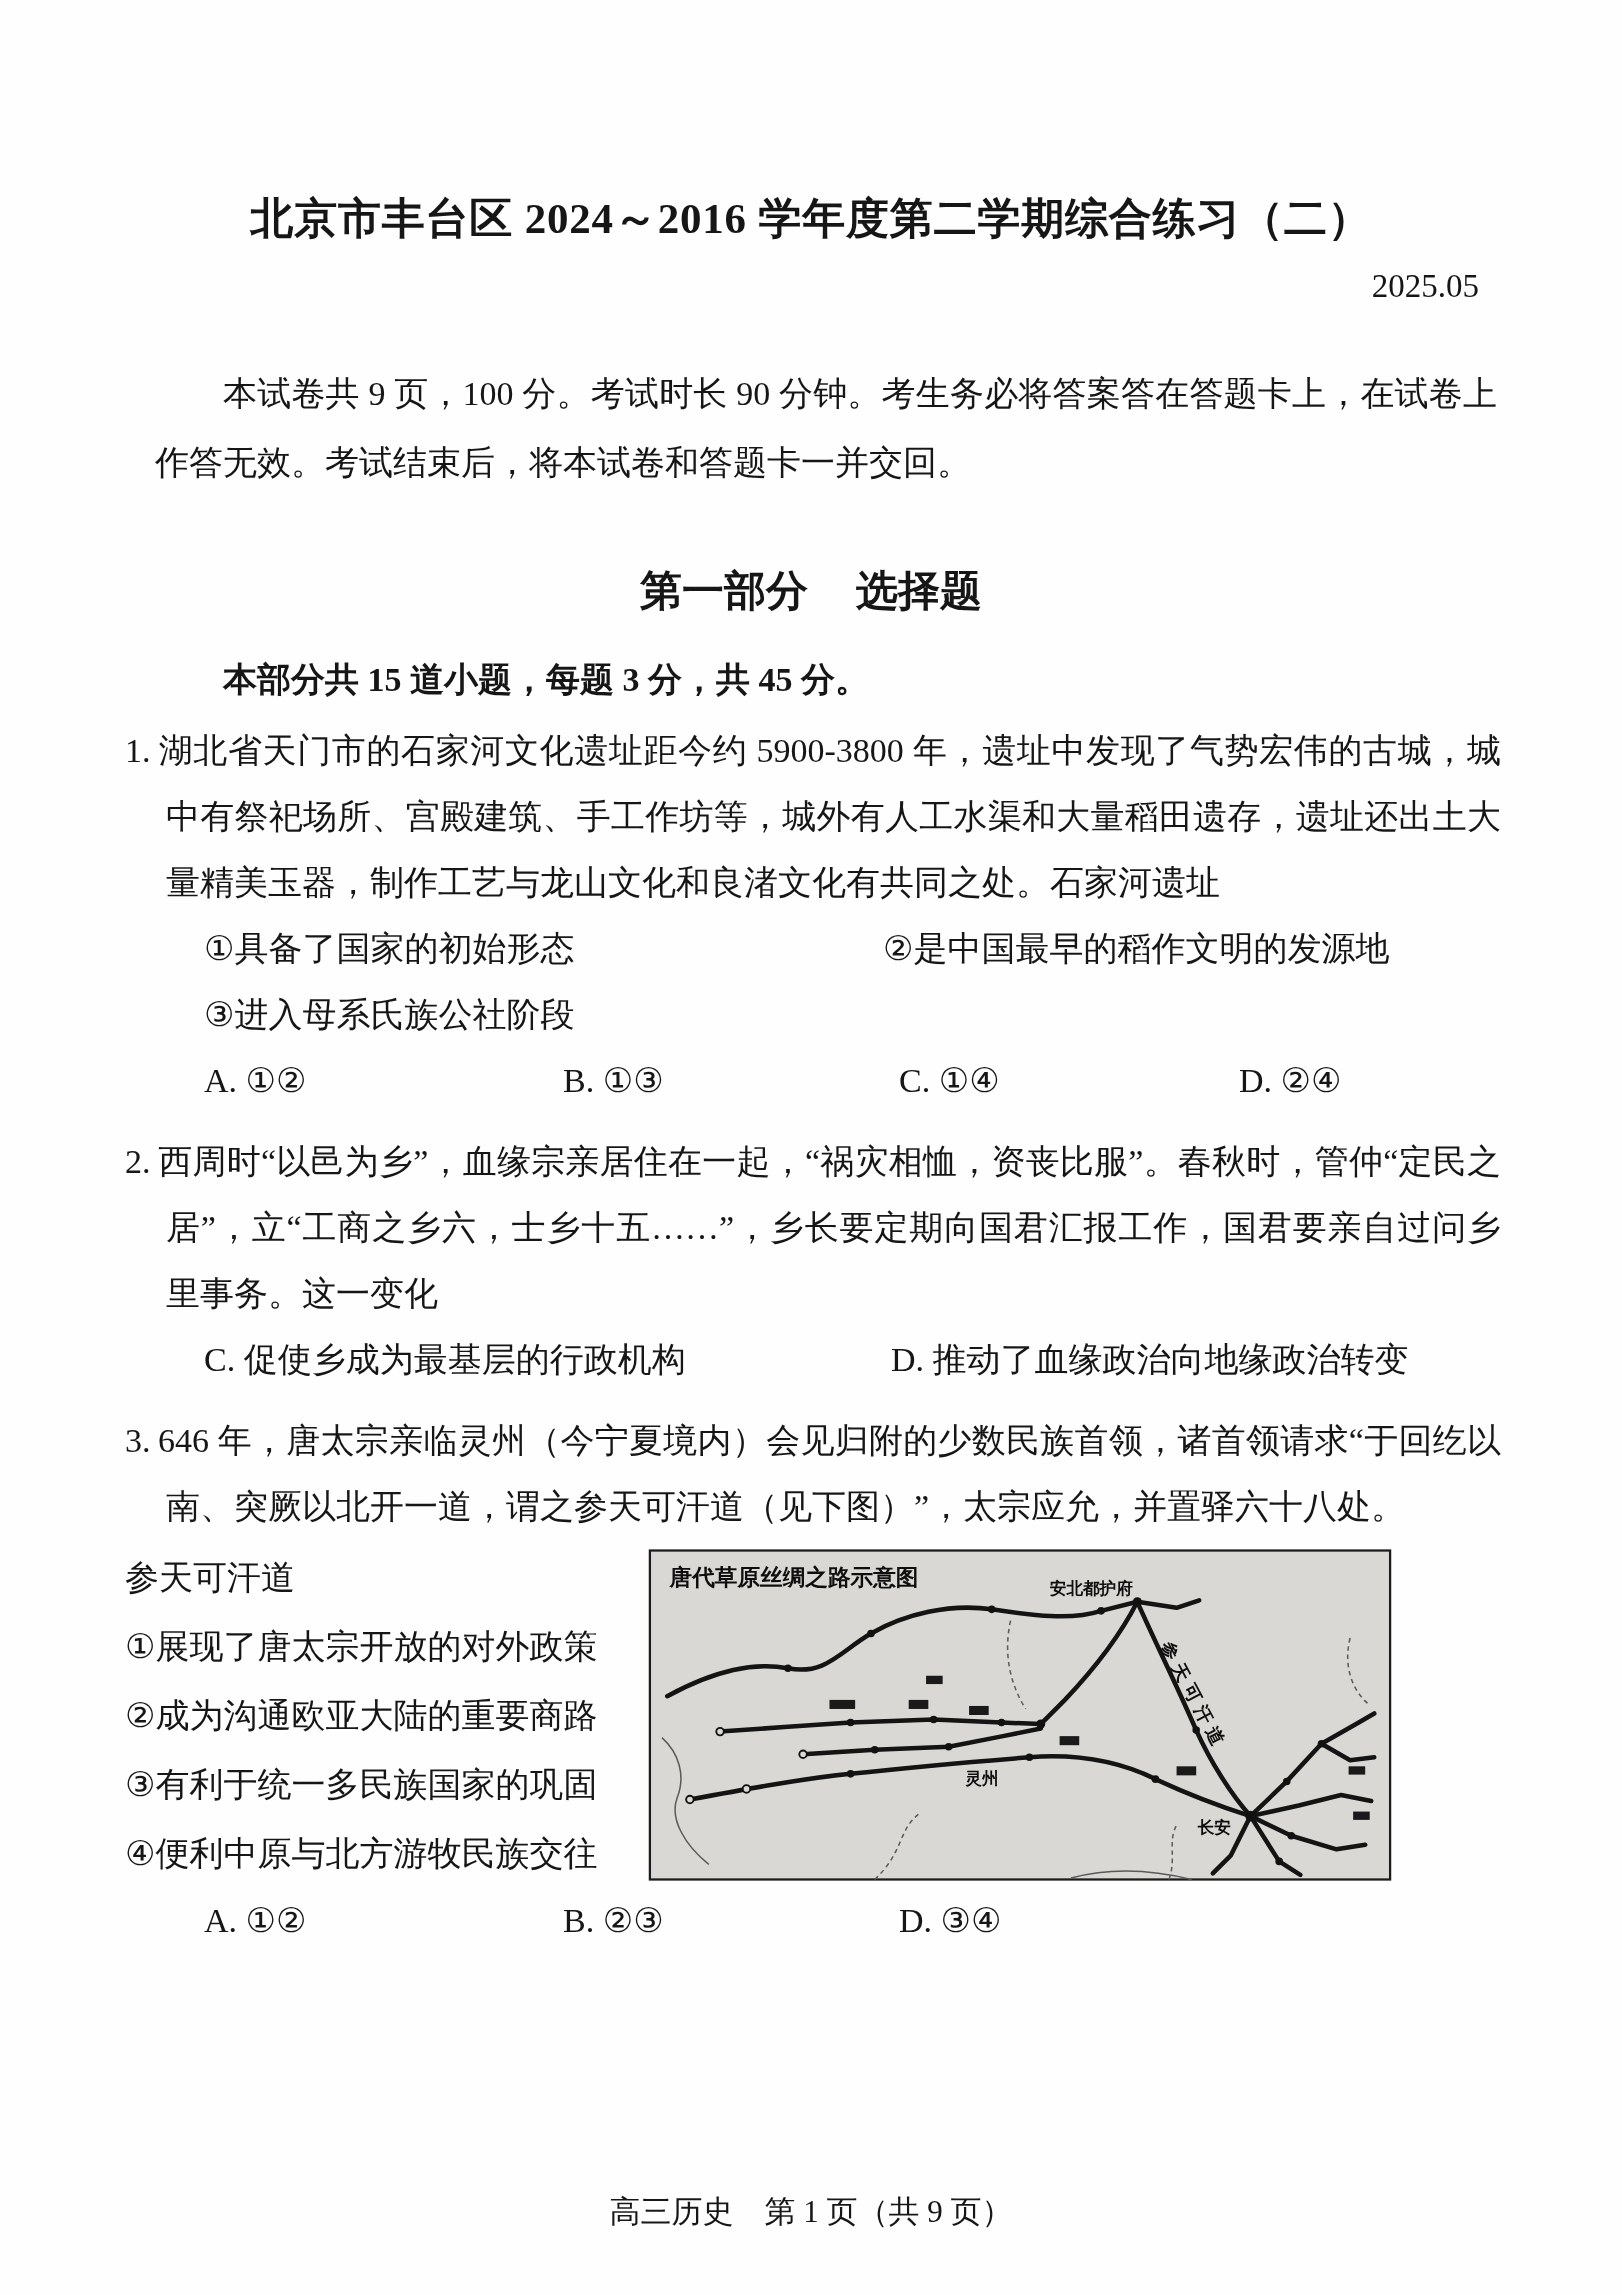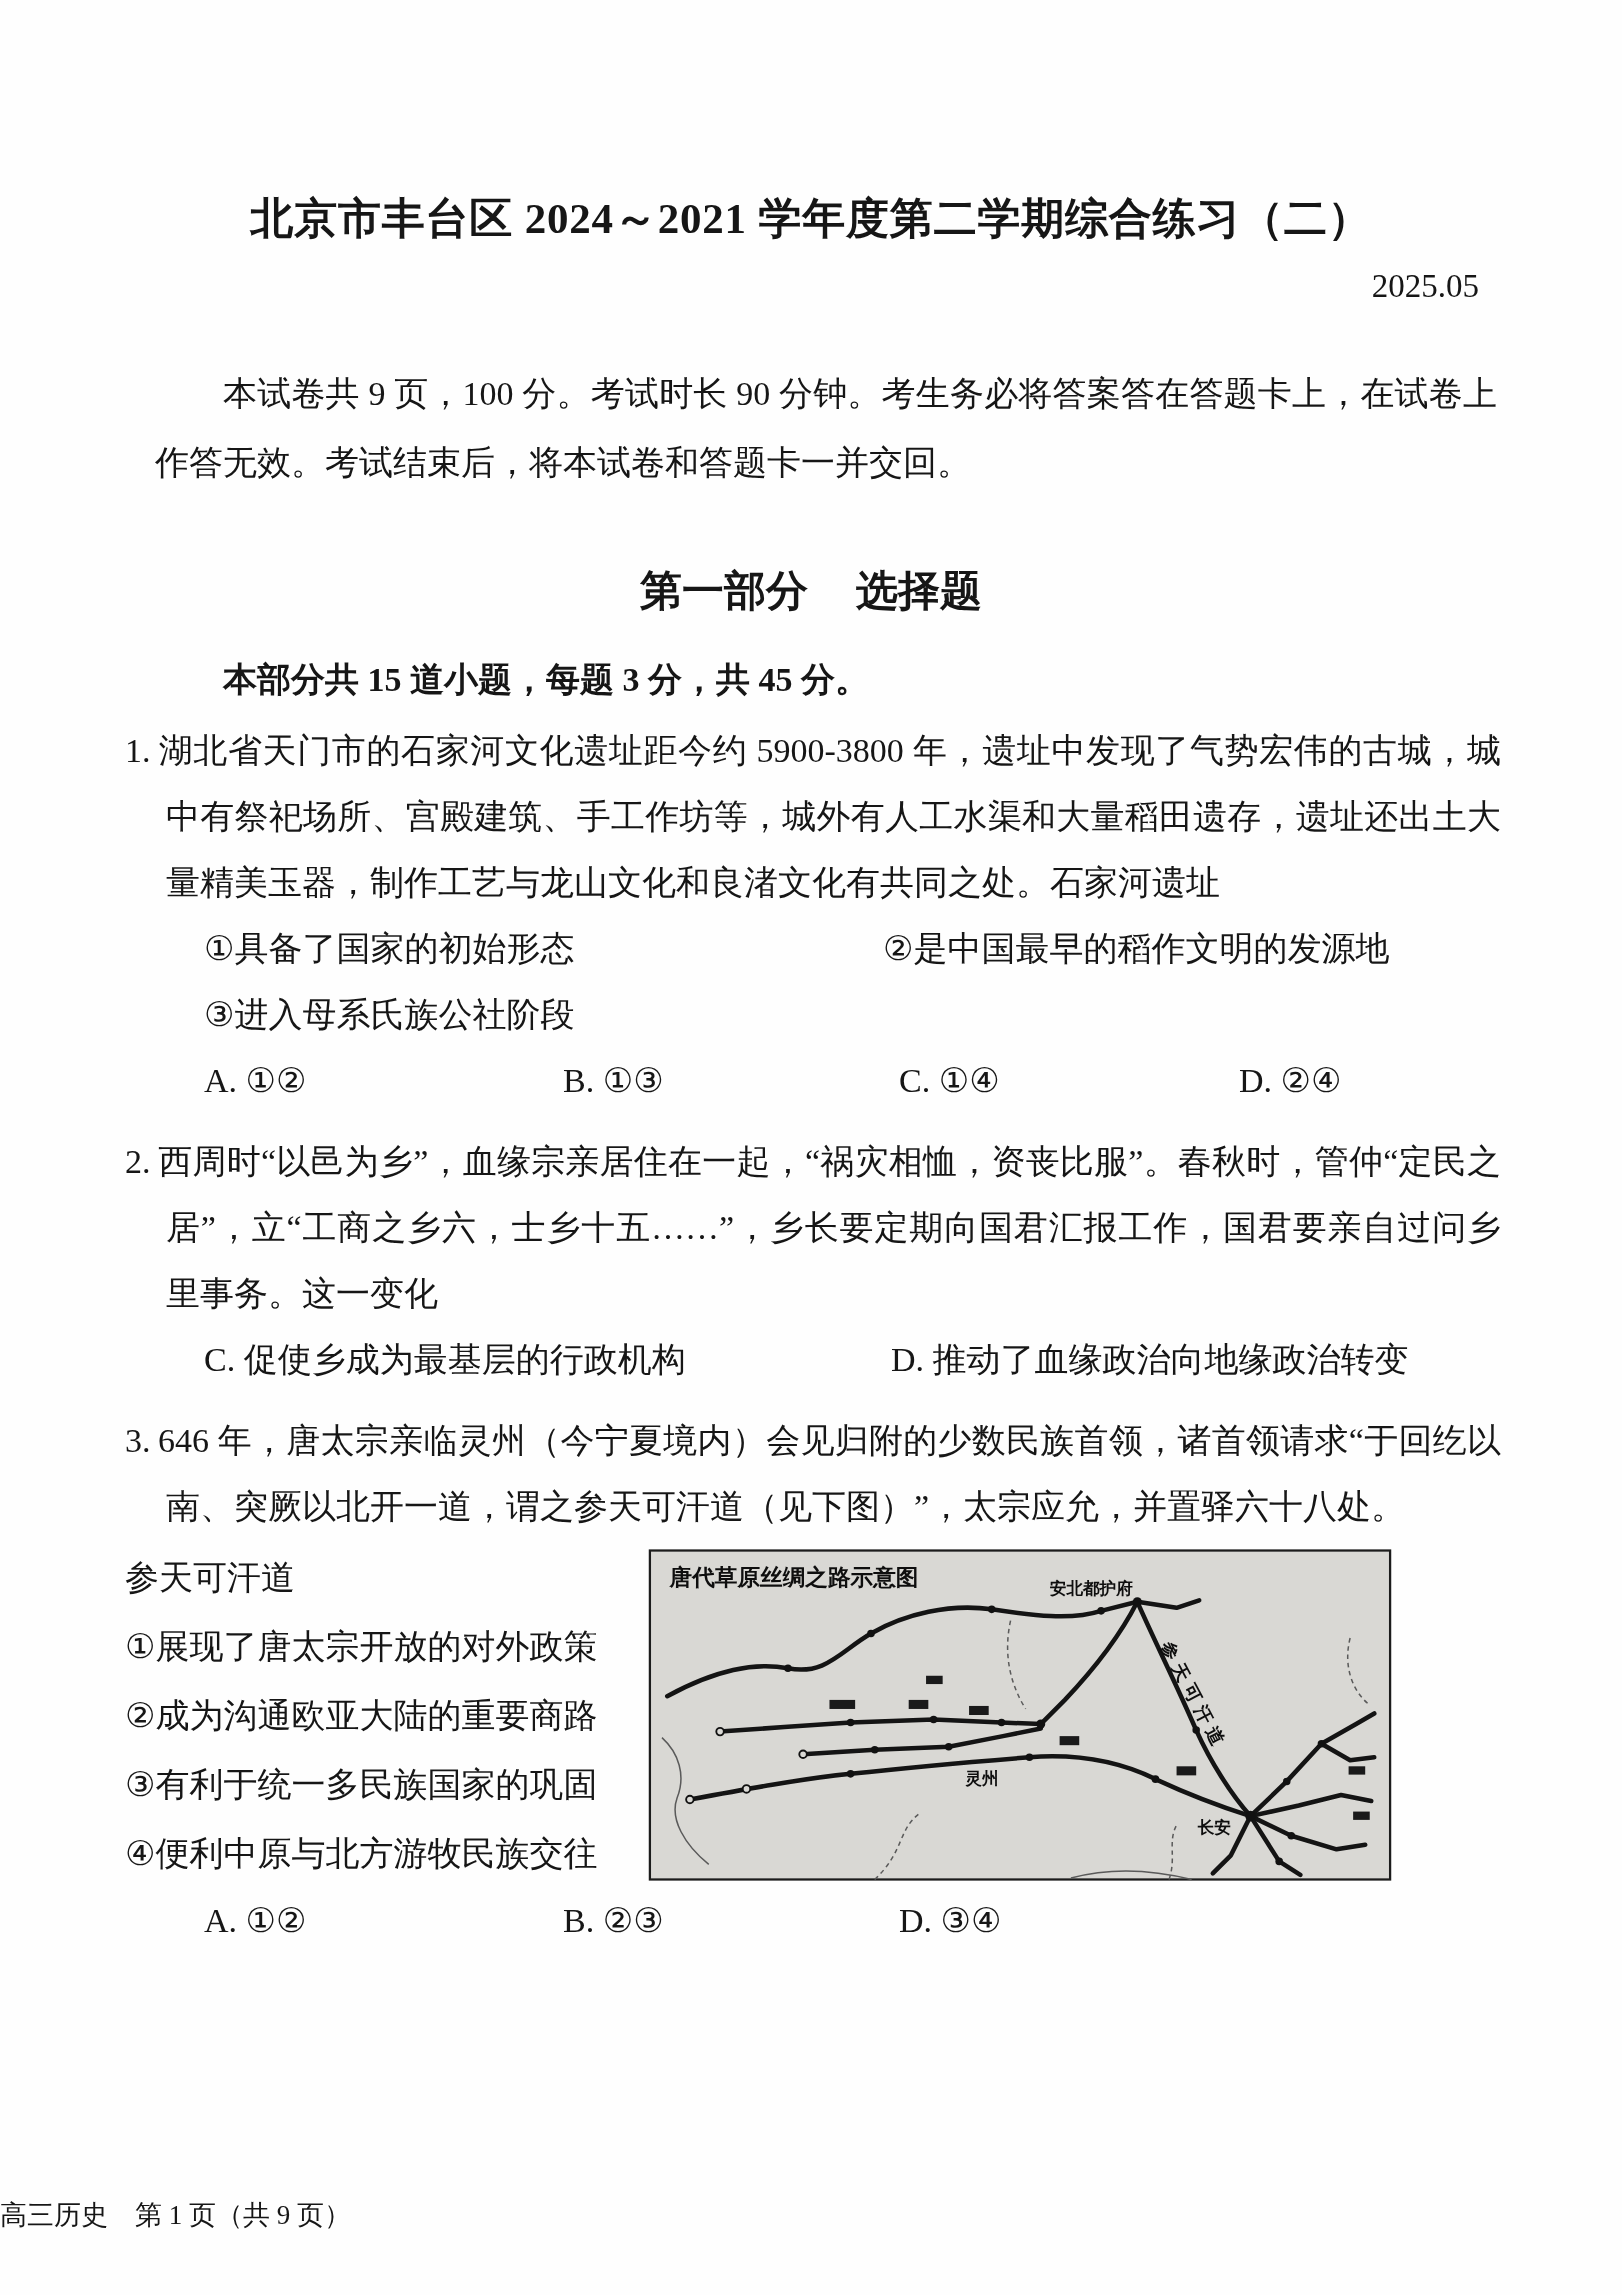--- a/index.html
+++ b/index.html
@@ -66,31 +66,31 @@
   .q3-body { display:flex; margin-top:3px; }
   .q3-left { flex:1; }
   .q3-left div { line-height:69px; }
   .q3-map {
     width:853px; height:332px; flex-shrink:0;
     margin-left:4.5px; margin-top:6px;
   }
   .page-footer {
     position:absolute;
     bottom:62px; left:0; width:100%;
-    text-align:left;
-    font-size:27px;
+    text-align:center;
+    font-size:31px;
   }
   svg text { user-select:none; }
 </style>
 </head>
 <body>
 
 <div class="page">
 
-  <div class="exam-title">北京市丰台区 2024～2021 学年度第二学期综合练习（二）</div>
+  <div class="exam-title">北京市丰台区 2024～2016 学年度第二学期综合练习（二）</div>
   <div class="exam-date">2025.05</div>
 
   <div class="exam-notice">本试卷共 9 页，100 分。考试时长 90 分钟。考生务必将答案答在答题卡上，在试卷上作答无效。考试结束后，将本试卷和答题卡一并交回。</div>
 
   <div class="section-heading">
     <span class="gap">第一部分</span><span>选择题</span>
   </div>
   <div class="section-note">本部分共 15 道小题，每题 3 分，共 45 分。</div>
 
   <div class="question">

